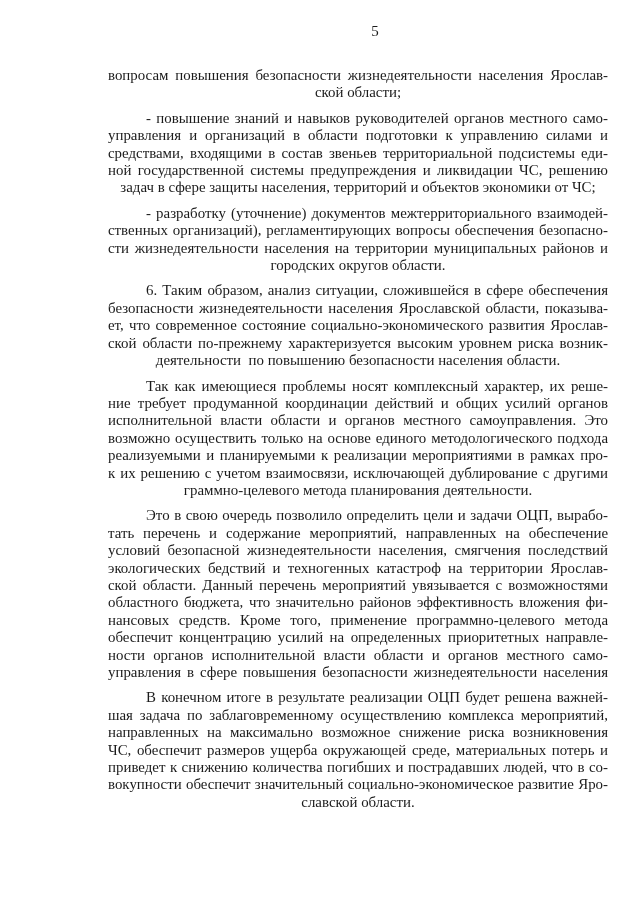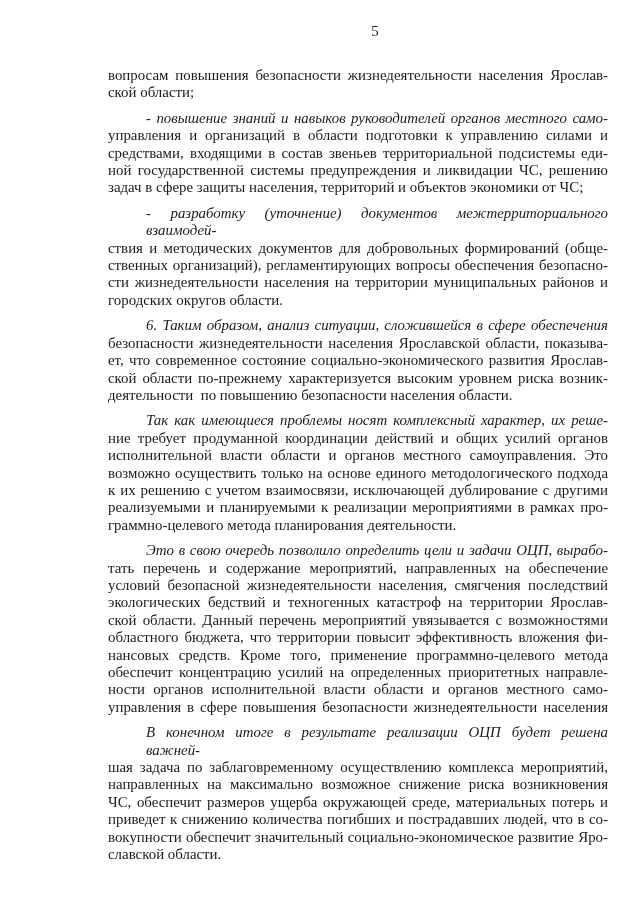--- a/index.html
+++ b/index.html
@@ -30,31 +30,30 @@
     top: 59px;
     width: 516px;
     font-size: 14.9px;
     line-height: 17.4px;
   }
   .para {
     margin: 8px;
     padding: 0;
   }
   .ln {
-    text-align: left;
+    text-align: center;
     white-space: normal;
   }
   .ln.j {
     text-align: justify;
     text-align-last: justify;
     text-justify: inter-word;
   }
   .ln.ind {
     padding-left: 38px;
-    font-style: italic;
   }
 </style>
 </head>
 <body>
 
 <div class="page">
   <div class="pagenum">5</div>
   <div class="doc-body">
       <div class="para">
         <div class="ln j">вопросам повышения безопасности жизнедеятельности населения Ярослав-</div>
@@ -62,48 +61,47 @@
       </div>
       <div class="para">
         <div class="ln j ind">- повышение знаний и навыков руководителей органов местного само-</div>
         <div class="ln j">управления и организаций в области подготовки к управлению силами и</div>
         <div class="ln j">средствами, входящими в состав звеньев территориальной подсистемы еди-</div>
         <div class="ln j">ной государственной системы предупреждения и ликвидации ЧС, решению</div>
         <div class="ln">задач в сфере защиты населения, территорий и объектов экономики от ЧС;</div>
       </div>
       <div class="para">
         <div class="ln j ind">- разработку (уточнение) документов межтерриториального взаимодей-</div>
-        <div class="ln j">ствия и методических документов для добровольных формирований (обще-</div>
         <div class="ln j">ственных организаций), регламентирующих вопросы обеспечения безопасно-</div>
         <div class="ln j">сти жизнедеятельности населения на территории муниципальных районов и</div>
         <div class="ln">городских округов области.</div>
       </div>
       <div class="para">
         <div class="ln j ind">6. Таким образом, анализ ситуации, сложившейся в сфере обеспечения</div>
         <div class="ln j">безопасности жизнедеятельности населения Ярославской области, показыва-</div>
         <div class="ln j">ет, что современное состояние социально-экономического развития Ярослав-</div>
         <div class="ln j">ской области по-прежнему характеризуется высоким уровнем риска возник-</div>
         <div class="ln">деятельности&nbsp; по повышению безопасности населения области.</div>
       </div>
       <div class="para">
         <div class="ln j ind">Так как имеющиеся проблемы носят комплексный характер, их реше-</div>
         <div class="ln j">ние требует продуманной координации действий и общих усилий органов</div>
         <div class="ln j">исполнительной власти области и органов местного самоуправления. Это</div>
         <div class="ln j">возможно осуществить только на основе единого методологического подхода</div>
+        <div class="ln j">реализуемыми и планируемыми к реализации мероприятиями в рамках про-</div>
         <div class="ln j">к их решению с учетом взаимосвязи, исключающей дублирование с другими</div>
-        <div class="ln j">реализуемыми и планируемыми к реализации мероприятиями в рамках про-</div>
         <div class="ln">граммно-целевого метода планирования деятельности.</div>
       </div>
       <div class="para">
         <div class="ln j ind">Это в свою очередь позволило определить цели и задачи ОЦП, вырабо-</div>
         <div class="ln j">тать перечень и содержание мероприятий, направленных на обеспечение</div>
         <div class="ln j">условий безопасной жизнедеятельности населения, смягчения последствий</div>
         <div class="ln j">экологических бедствий и техногенных катастроф на территории Ярослав-</div>
         <div class="ln j">ской области. Данный перечень мероприятий увязывается с возможностями</div>
-        <div class="ln j">областного бюджета, что территории повысит эффективность вложения фи-</div>
+        <div class="ln j">областного бюджета, что значительно районов эффективность вложения фи-</div>
         <div class="ln j">нансовых средств. Кроме того, применение программно-целевого метода</div>
         <div class="ln j">обеспечит концентрацию усилий на определенных приоритетных направле-</div>
         <div class="ln j">ности органов исполнительной власти области и органов местного само-</div>
         <div class="ln j">управления в сфере повышения безопасности жизнедеятельности населения</div>
       </div>
       <div class="para">
         <div class="ln j ind">В конечном итоге в результате реализации ОЦП будет решена важней-</div>
         <div class="ln j">шая задача по заблаговременному осуществлению комплекса мероприятий,</div>
         <div class="ln j">направленных на максимально возможное снижение риска возникновения</div>
         <div class="ln j">ЧС, обеспечит размеров ущерба окружающей среде, материальных потерь и</div>

